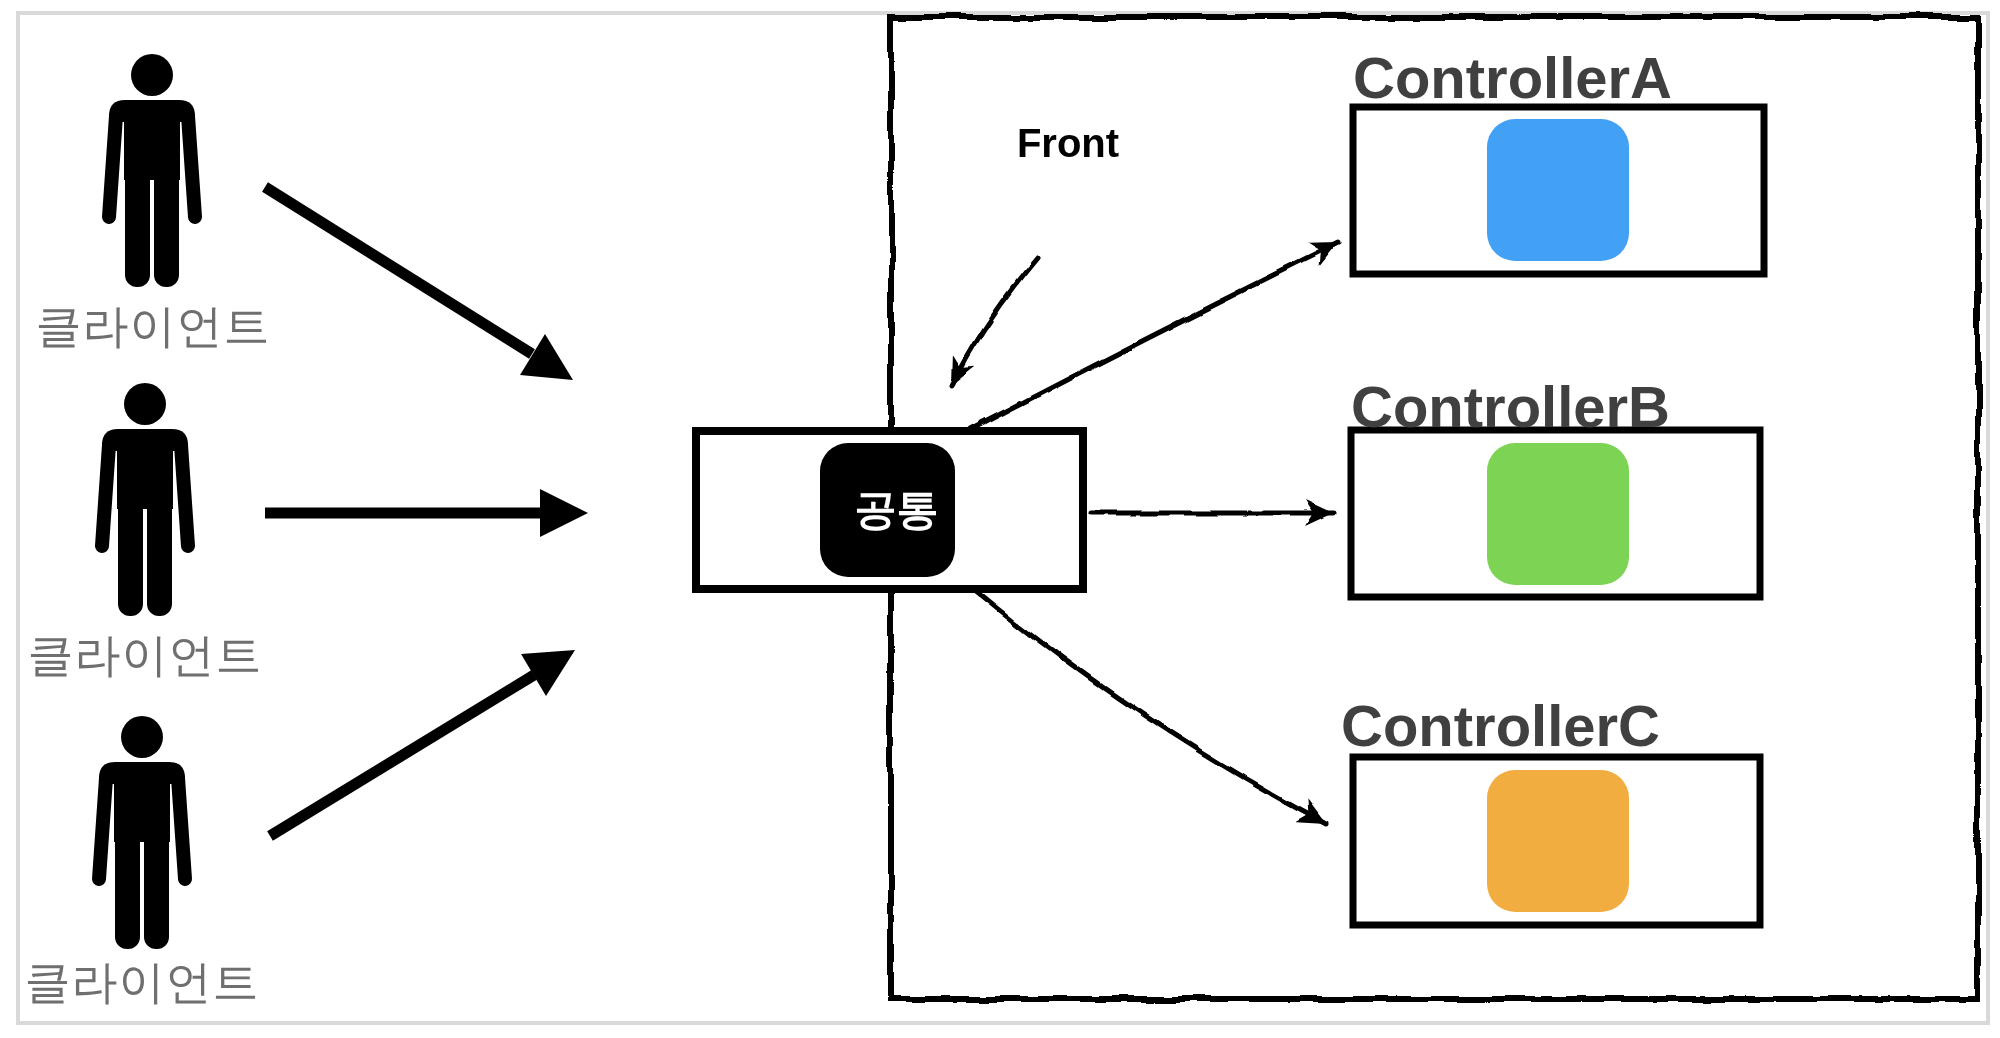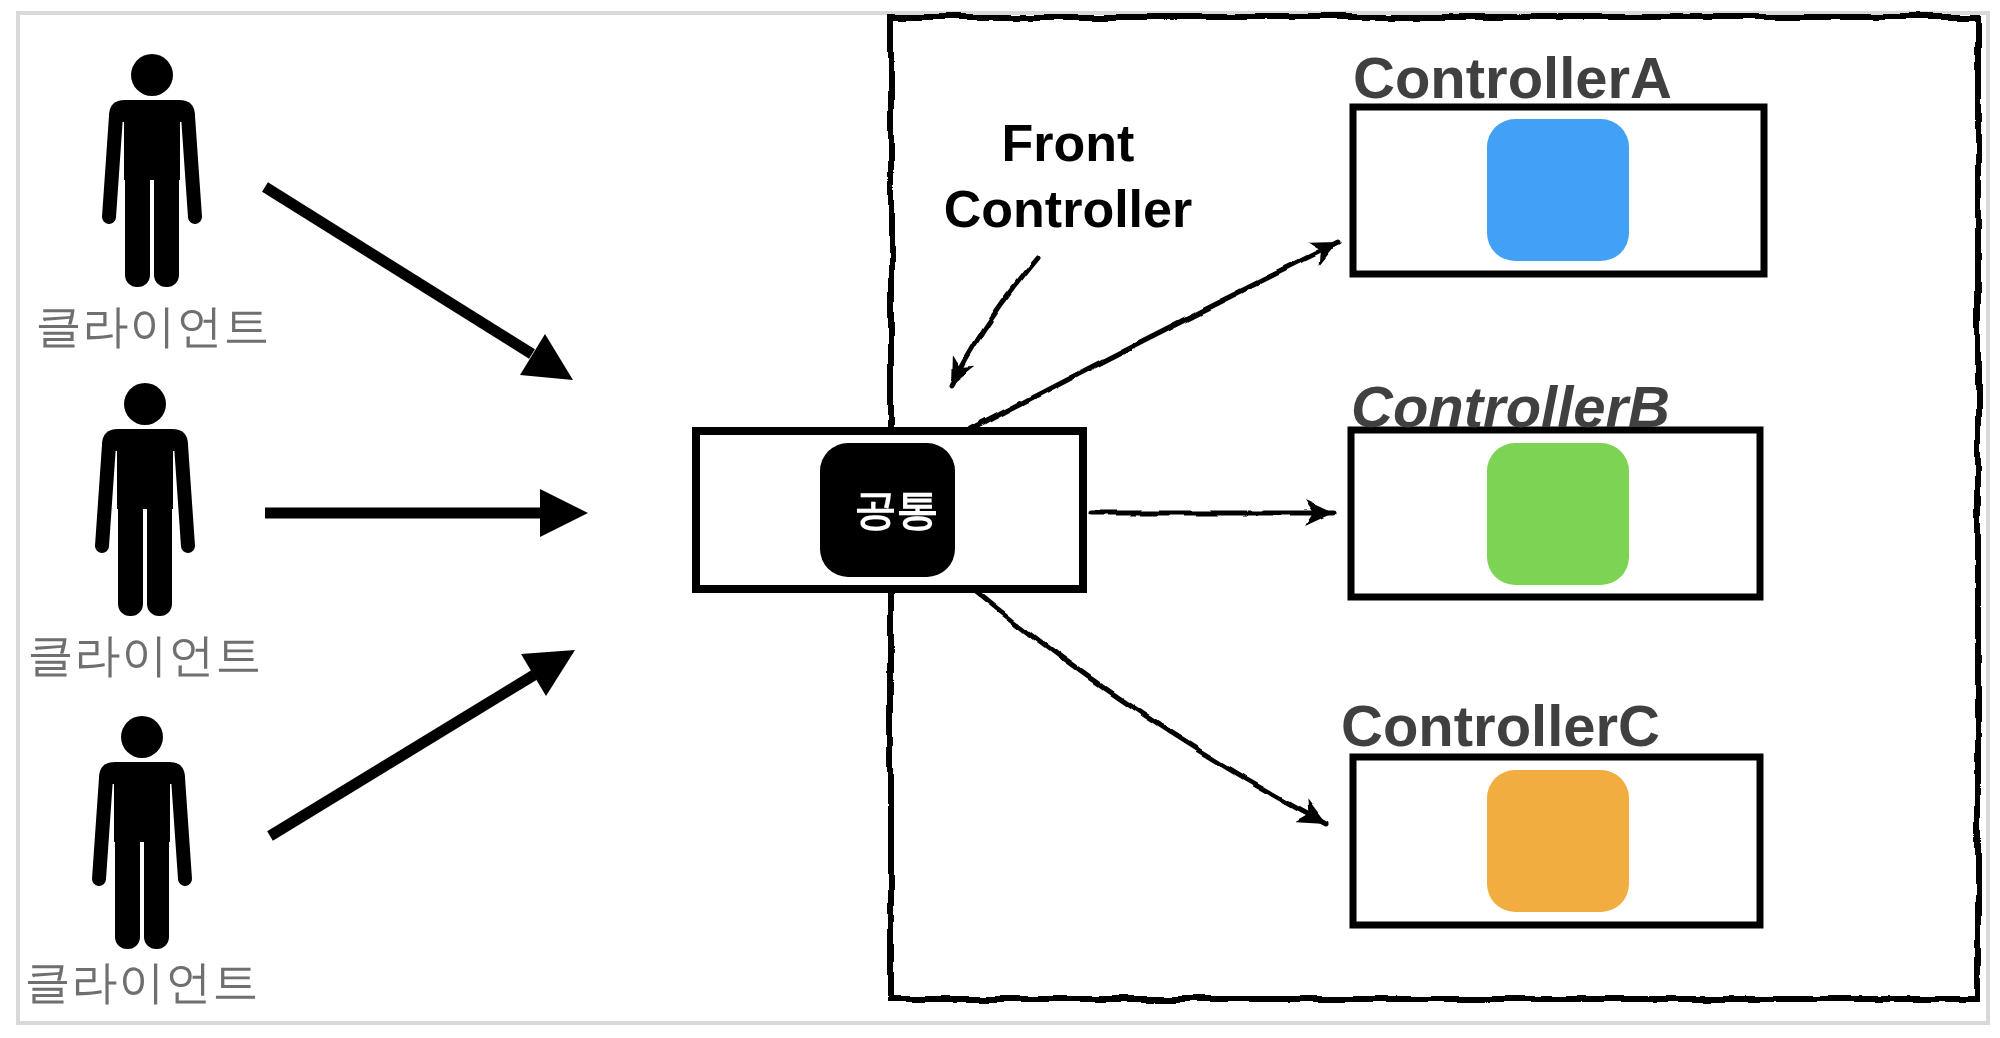--- a/index.html
+++ b/index.html
@@ -3,27 +3,27 @@
 <meta charset="utf-8">
 <style>
   html,body{margin:0;padding:0;background:#ffffff;}
   body{width:2000px;height:1038px;position:relative;font-family:"Liberation Sans",sans-serif;overflow:hidden;}
   .abs{position:absolute;}
   #outer-frame{left:16px;top:11px;width:1966px;height:1006px;border:4px solid #d9d9d9;}
   #diagram-svg{left:0;top:0;width:2000px;height:1038px;}
   .label{position:absolute;white-space:nowrap;}
   .client-label{width:320px;text-align:center;font-size:46px;color:#6f6f6f;letter-spacing:1px;}
   .controller-label{font-size:58px;font-weight:bold;color:#404040;}
-  #front-label{left:918px;top:110px;width:300px;text-align:center;font-size:52px;font-weight:bold;line-height:66px;color:#000;}
+  #front-label{left:918px;top:110px;width:300px;text-align:center;font-size:40px;font-weight:bold;line-height:66px;color:#000;}
   #common-label{left:820px;top:443px;width:153px;height:134px;display:flex;align-items:center;justify-content:center;font-size:42px;font-weight:bold;color:#fff;}
   #client-label-1{left:-7px;top:296px;}
   #client-label-2{left:-15px;top:625px;}
   #client-label-3{left:-18px;top:952px;}
   #controller-label-a{left:1353px;top:44px;}
-  #controller-label-b{left:1351px;top:373px;font-style:italic;}
+  #controller-label-b{left:1351px;top:373px;}
   #controller-label-c{left:1341px;top:692px;}
 </style>
 </head>
 <body>
 
 <div id="outer-frame" class="abs"></div>
 
 <svg id="diagram-svg" class="abs" viewBox="0 0 2000 1038" xmlns="http://www.w3.org/2000/svg">
   <defs>
     <filter id="rough" x="-10%" y="-10%" width="120%" height="120%">
@@ -83,20 +83,19 @@
   <rect x="1487" y="443" width="142" height="142" rx="28" fill="#7DD354"></rect>
   <rect x="1487" y="770" width="142" height="142" rx="28" fill="#F2AD40"></rect>
 </svg>
 
 <div id="client-label-1" class="label client-label">클라이언트</div>
 <div id="client-label-2" class="label client-label">클라이언트</div>
 <div id="client-label-3" class="label client-label">클라이언트</div>
 
 <div id="front-label" class="label">
   <div>Front</div>
-  <div>Controller</div>
 </div>
 
 <div id="common-label" class="label">공통</div>
 
 <div id="controller-label-a" class="label controller-label">ControllerA</div>
 <div id="controller-label-b" class="label controller-label">ControllerB</div>
 <div id="controller-label-c" class="label controller-label">ControllerC</div>
 
 </body></html>

